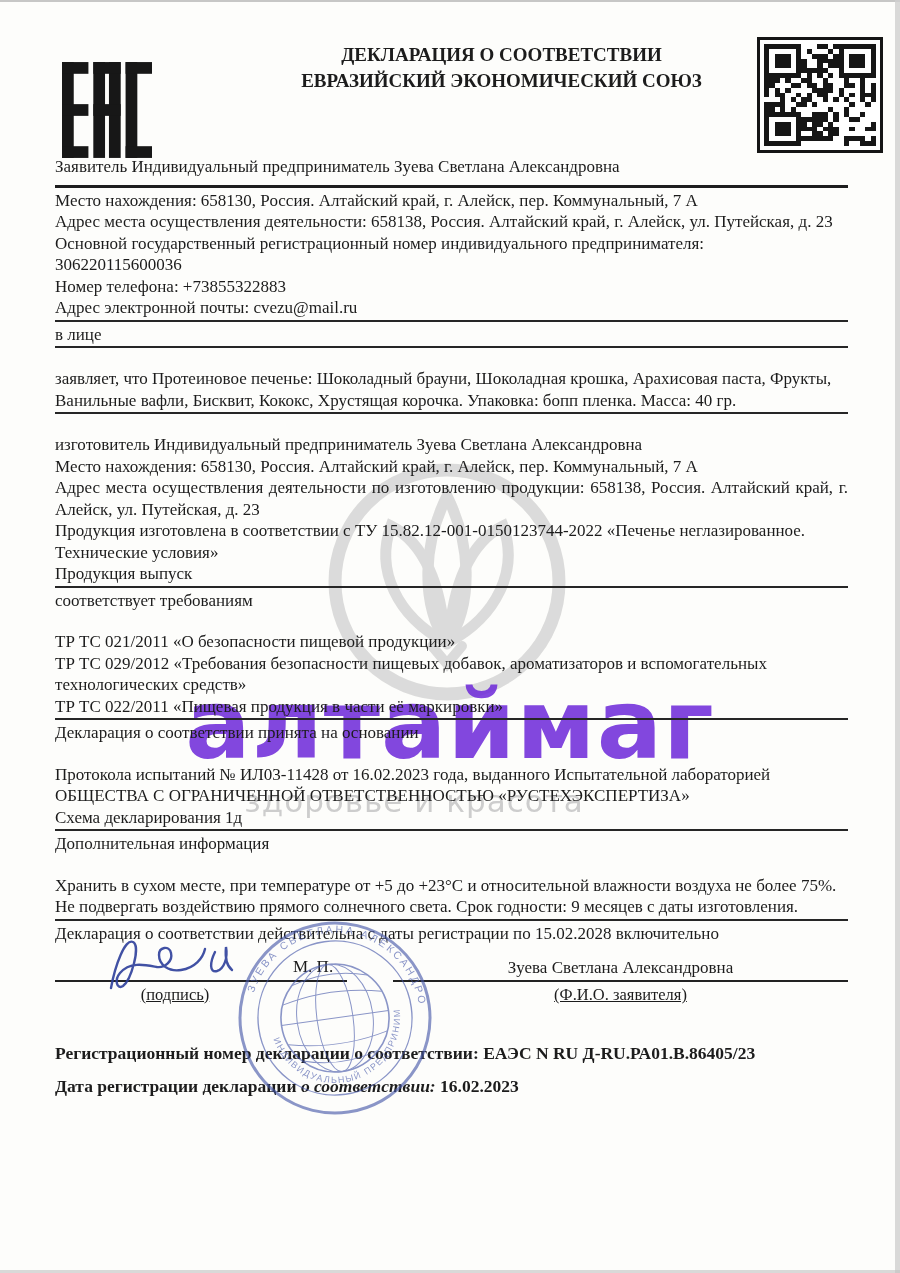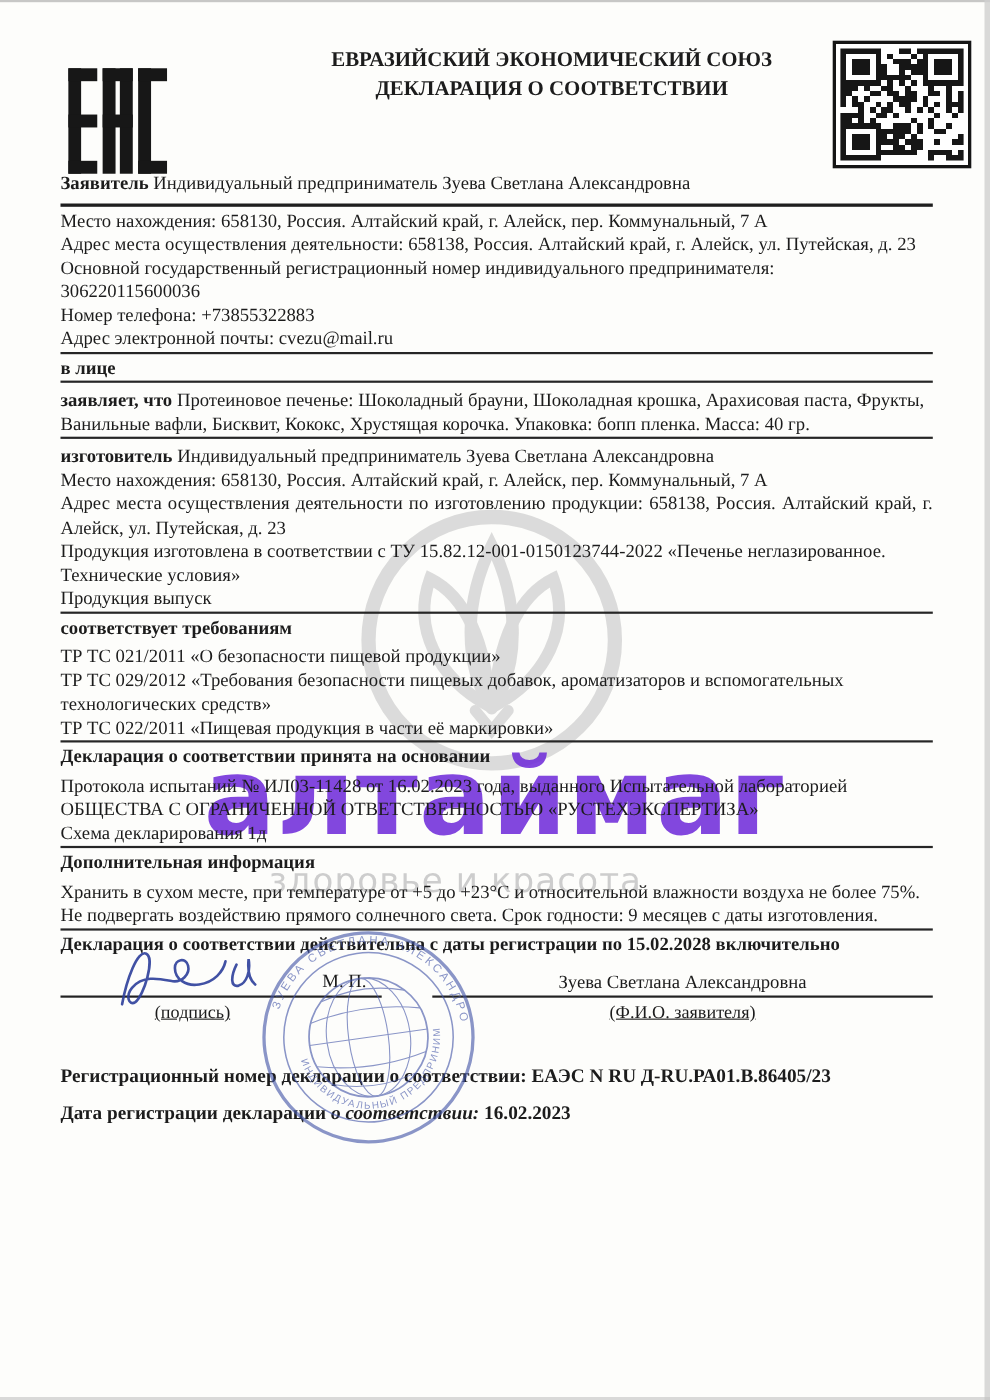--- a/index.html
+++ b/index.html
@@ -25,28 +25,28 @@
     font-family:"DejaVu Sans","Liberation Sans",sans-serif;
     font-size:31px;letter-spacing:1px;color:#cbcbcb;opacity:.95;line-height:1;}
 
   .eac{position:absolute;left:62px;top:60px;width:90px;height:100px;z-index:1;}
   .qr{position:absolute;left:757px;top:37px;width:112px;height:102px;z-index:1;
       border:3px solid #151515;background:#fff;padding:4px;}
   .qr svg{display:block;width:100%;height:100%;}
 
   .col{position:absolute;left:55px;top:42px;width:793px;z-index:1;line-height:21.5px;}
   .hdr{text-align:center;font-weight:bold;font-size:19px;line-height:26px;padding-left:100px;}
-  .b{font-weight:bold;}
+  .b{font-weight:normal;}
   .i{font-style:italic;}
   .row{line-height:21.5px;}
   .jt{text-align:justify;}
   .rule{height:2px;background:#262626;margin:1px 0 1px -0px;}
   .rule-thick{height:3px;background:#1e1e1e;margin:7px 0 2px 0;}
   .mt{margin-top:62px;}
-  .s2{margin-top:2px;} .s3{margin-top:5px;}
+  .s2{margin-top:2px;} .s3{margin-top:20px;}
 
   
   .sig{position:relative;height:92px;margin-top:6px;}
   .sig-line{position:absolute;top:30px;height:2px;background:#222;}
   .sig-line-l{left:0;width:292px;}
   .sig-line-r{left:338px;width:455px;}
   .cap{position:absolute;top:34px;font-size:16.5px;text-decoration:underline;}
   .cap-podpis{left:30px;width:180px;text-align:center;}
   .cap-fio{left:338px;width:455px;text-align:center;}
   .mp{position:absolute;left:238px;top:6px;font-size:17px;}
@@ -332,22 +332,22 @@
           <rect x="18" y="20" width="1" height="1"></rect>
           <rect x="19" y="20" width="1" height="1"></rect>
           <rect x="20" y="20" width="1" height="1"></rect>
         </g>
     </svg>
   </div>
 
   <div class="col">
 
     <div class="hdr">
+      <div>ДЕКЛАРАЦИЯ О СООТВЕТСТВИИ</div>
       <div>ЕВРАЗИЙСКИЙ ЭКОНОМИЧЕСКИЙ СОЮЗ</div>
-      <div>ДЕКЛАРАЦИЯ О СООТВЕТСТВИИ</div>
     </div>
 
     <div class="row mt">
       <span class="b">Заявитель</span>
       <span>Индивидуальный предприниматель Зуева Светлана Александровна</span>
     </div>
     <div class="rule-thick"></div>
 
     <div class="s2">
       <div class="row">Место нахождения: 658130, Россия. Алтайский край, г. Алейск, пер. Коммунальный, 7 А</div>

